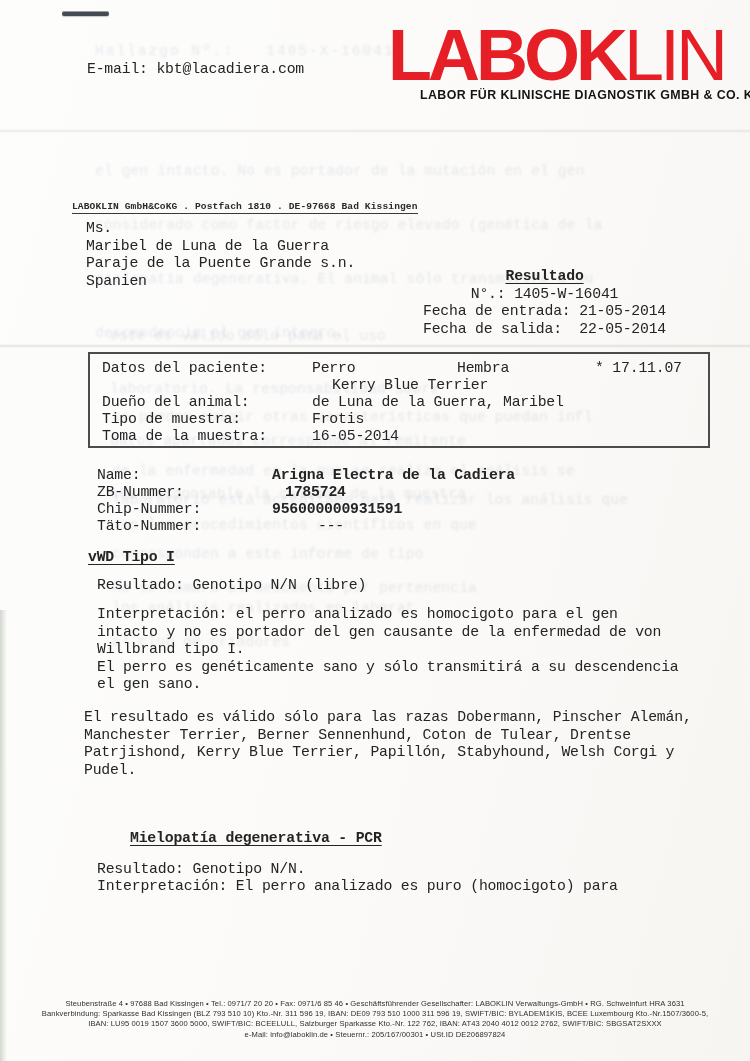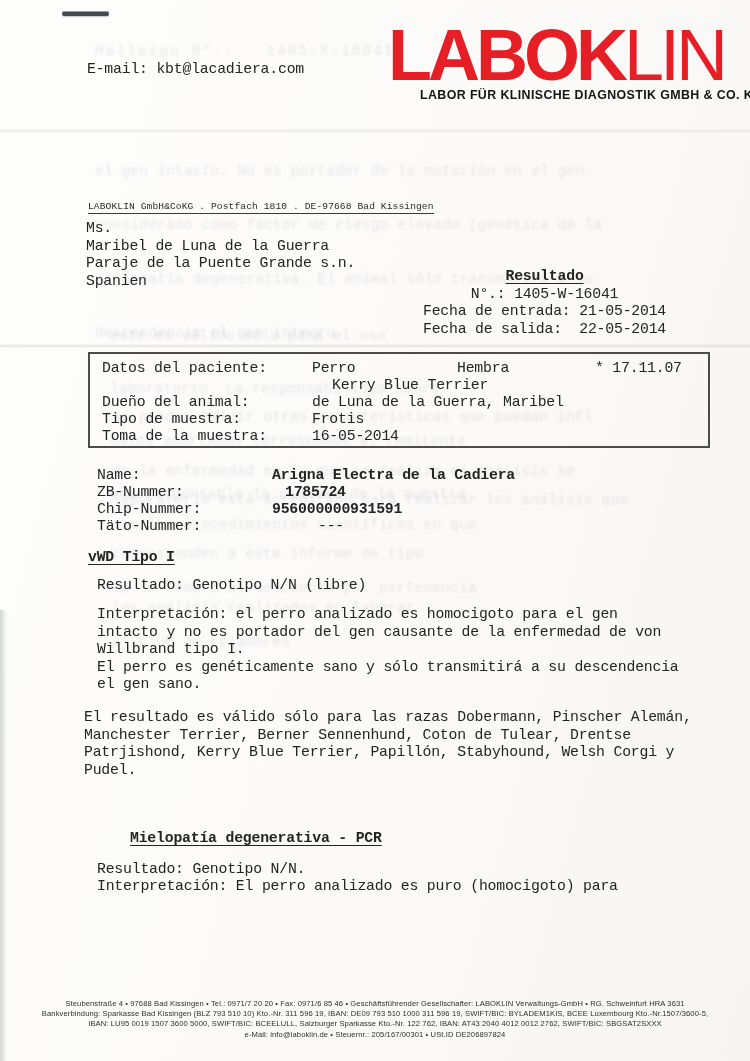--- a/index.html
+++ b/index.html
@@ -96,21 +96,21 @@
 
   <div class="abs mono z1" style="left:87px;top:61px;">E-mail: kbt@lacadiera.com</div>
 
   <div class="logo">
     <div class="wordmark" style="color:#e61e25;">
       <span class="wm-bold">LABOK</span><span class="wm-light">LIN</span>
     </div>
     <div class="tagline">LABOR FÜR KLINISCHE DIAGNOSTIK GMBH &amp; CO. KG</div>
   </div>
 
-  <div class="abs z1" style="left:88px;top:196px;">
+  <div class="abs z1" style="left:72px;top:196px;font-weight:bold;">
     <span class="small-mono sender">LABOKLIN GmbH&amp;CoKG . Postfach 1810 . DE-97668 Bad Kissingen</span>
   </div>
 
   <div class="abs z1" style="left:86px;top:220px;">
     <div class="mono">Ms.</div>
     <div class="mono">Maribel de Luna de la Guerra</div>
     <div class="mono">Paraje de la Puente Grande s.n.</div>
     <div class="mono">Spanien</div>
   </div>
 

